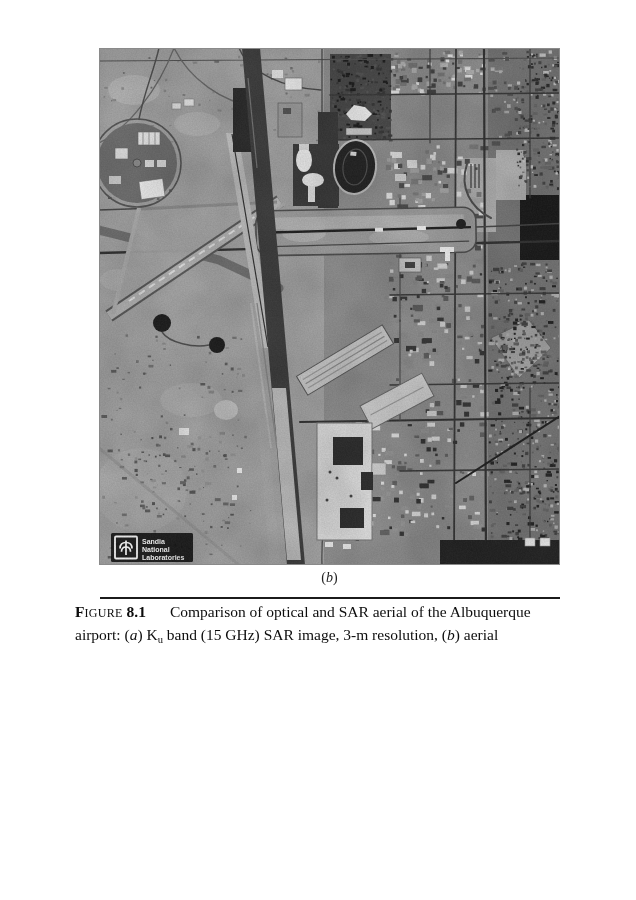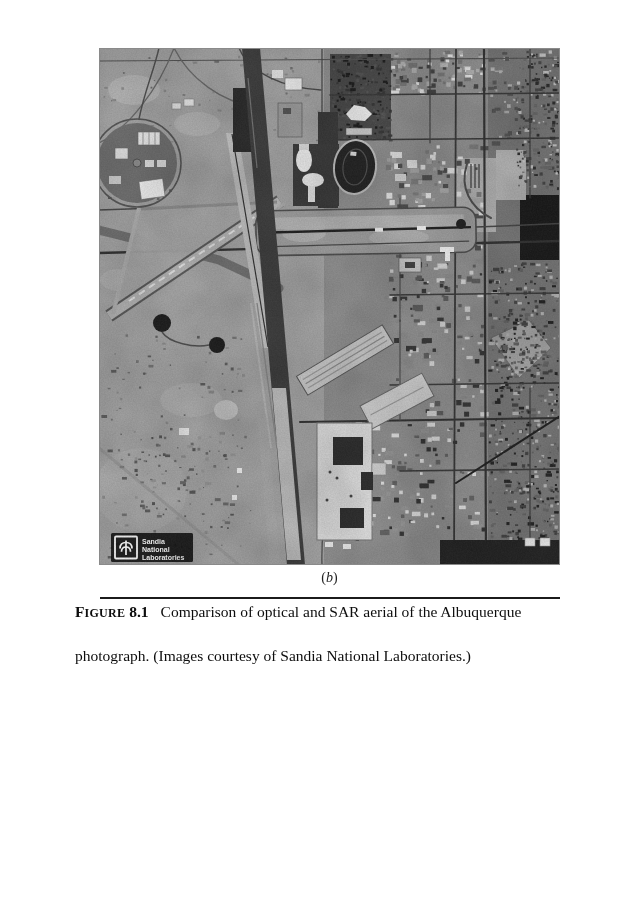--- a/index.html
+++ b/index.html
@@ -22,22 +22,22 @@
   .photo-sublabel i{font-style:italic;}
   .caption-rule{
     position:absolute;left:100px;top:597px;width:460px;height:2px;
     background:#1b1b1b;
   }
   .caption{
     position:absolute;left:75px;top:601px;width:500px;
     font-size:15.5px;line-height:21px;margin:0;color:#0d0d0d;
   }
   .figlabel{font-weight:bold;white-space:nowrap;}
-  .cap-small{font-size:12px;font-weight:bold;letter-spacing:.3px;}
-  .fig-num{margin-right:12px;}
+  .cap-small{font-size:12px;font-weight:normal;letter-spacing:.3px;}
+  .fig-num{margin-right:24px;}
   .caption i{font-style:italic;}
   .caption sub{font-size:10.5px;vertical-align:-3px;line-height:0;}
 </style>
 </head>
 <body>
 
 <div class="page">
 
   <div class="photo-wrap">
     <svg viewBox="0 0 461 517" width="461" height="517" xmlns="http://www.w3.org/2000/svg">
@@ -2208,17 +2208,16 @@
       <rect x="0" y="0" width="461" height="517" filter="url(#grainLight)" opacity="0.14"></rect>
       <rect x="0.5" y="0.5" width="460" height="516" fill="none" stroke="#8a8a8a" stroke-width="1"></rect>
     </svg>
   </div>
 
   <div class="photo-sublabel"><span>(</span><i>b</i><span>)</span></div>
 
   <div class="caption-rule"></div>
   <p class="caption">
     <span class="figlabel"><span>F</span><span class="cap-small">IGURE</span>&nbsp;<span class="fig-num">8.1</span></span><span>Comparison of optical and SAR aerial of the Albuquerque</span><br>
-    <br>
-    <span>photograph. (Images courtesy of Sandia National Laboratories.)</span>
+    <span><span>airport: (</span><i>a</i><span>) K</span><sub>u</sub><span> band (15 GHz) SAR image, 3-m resolution, (</span><i>b</i><span>) aerial</span></span><br>
   </p>
 
 </div>
 
 </body></html>

